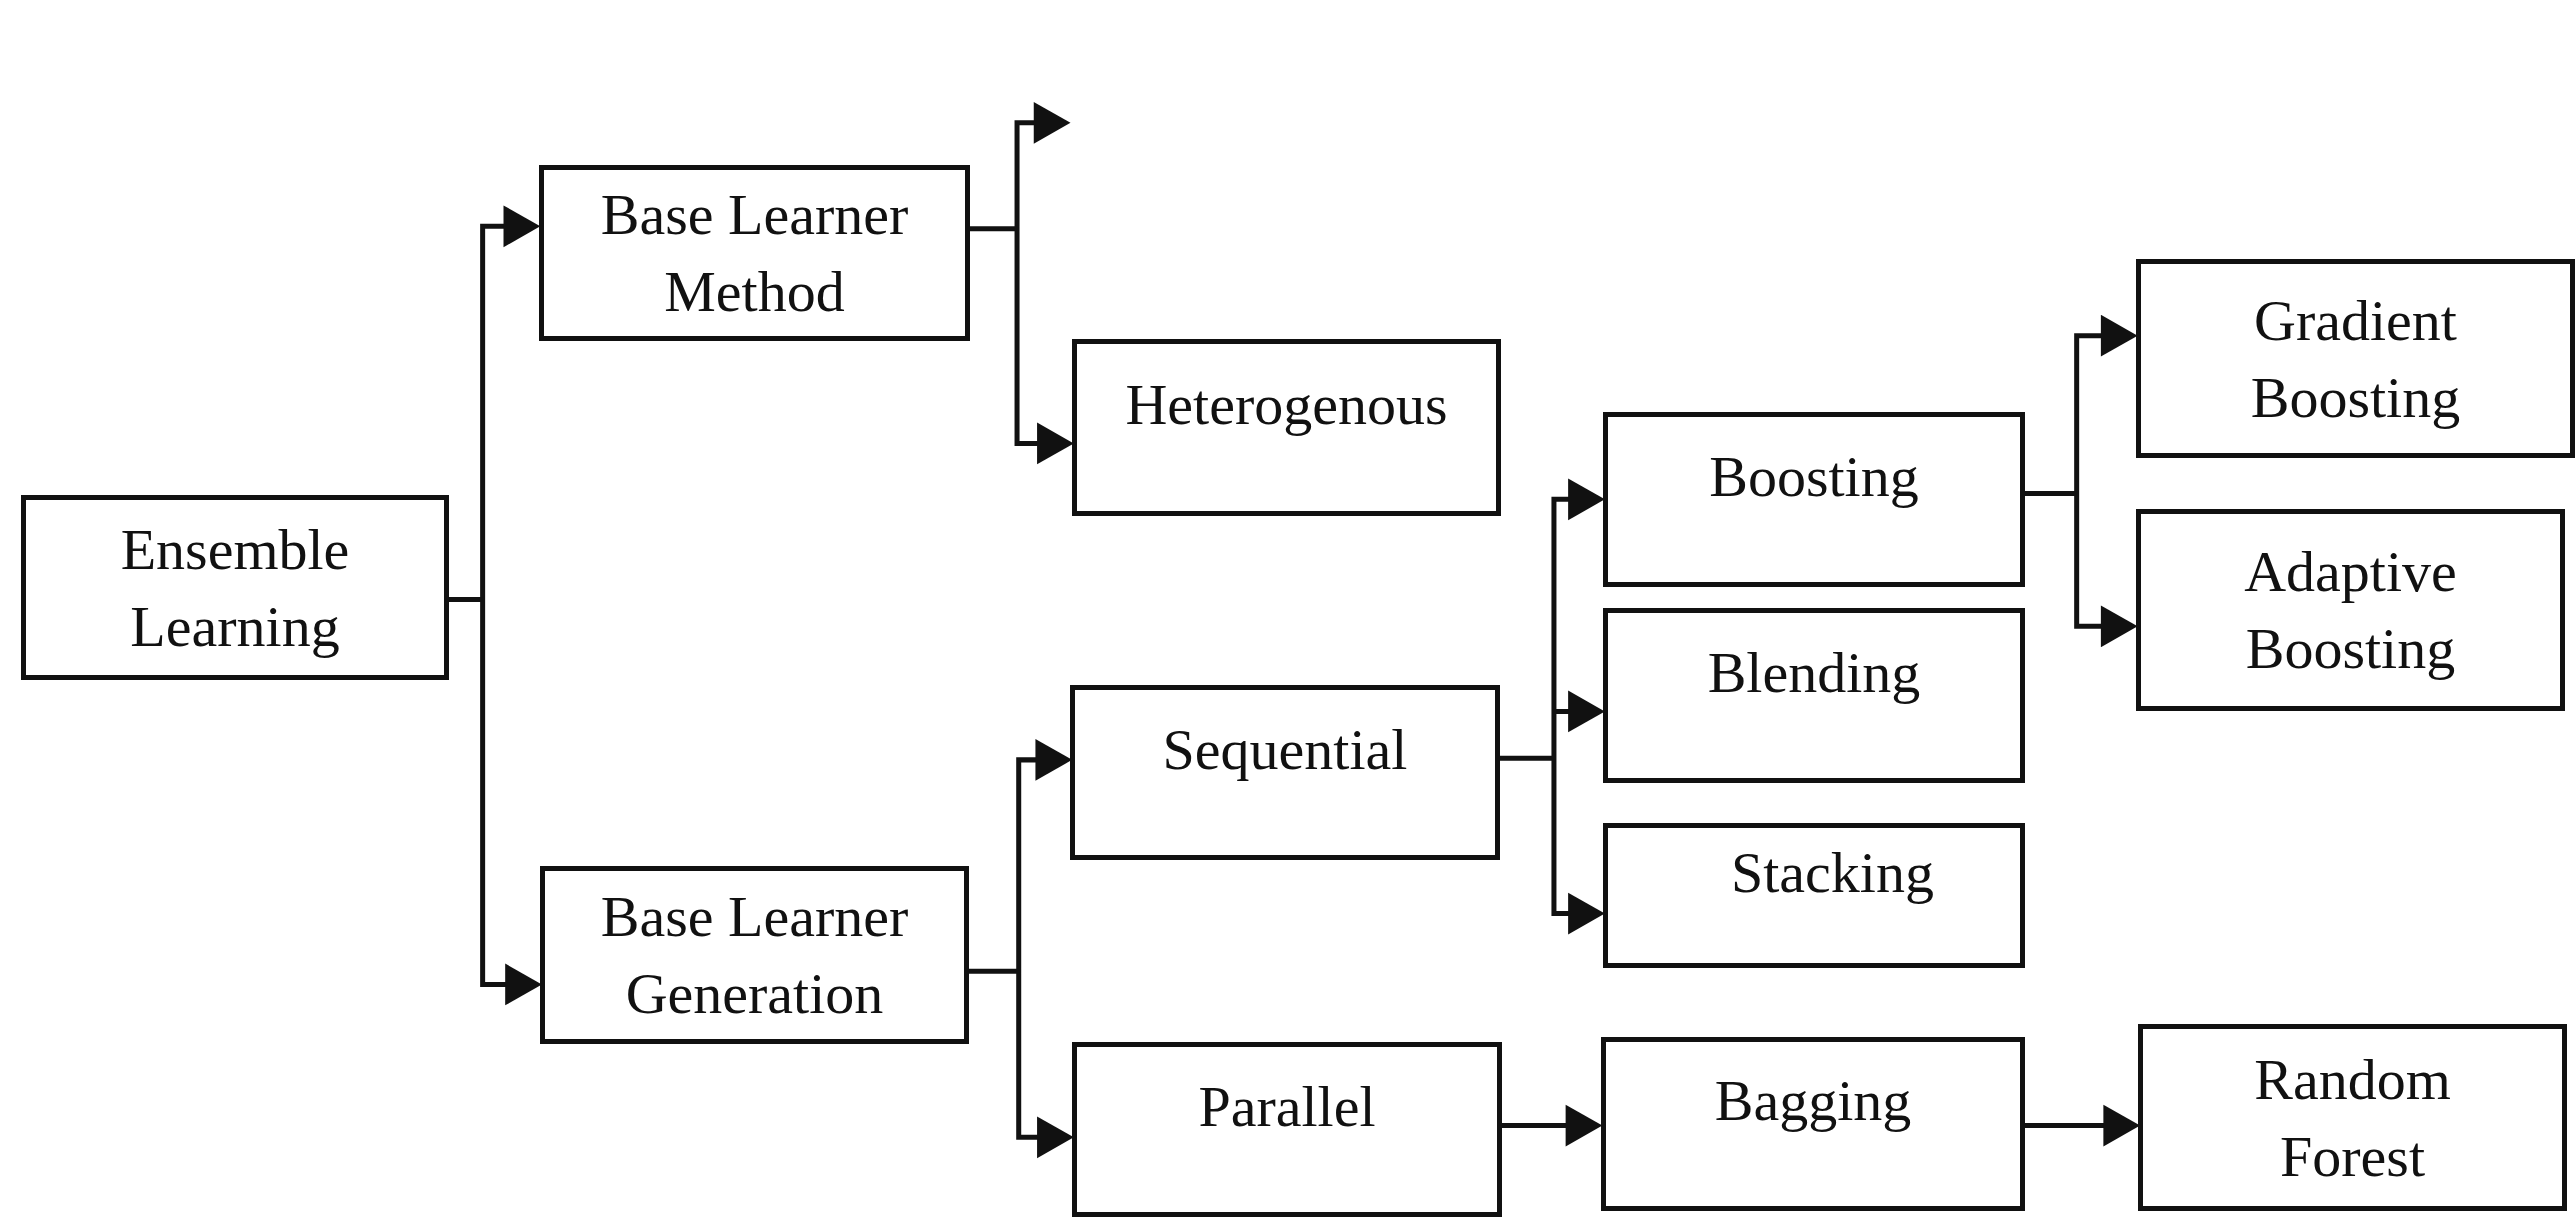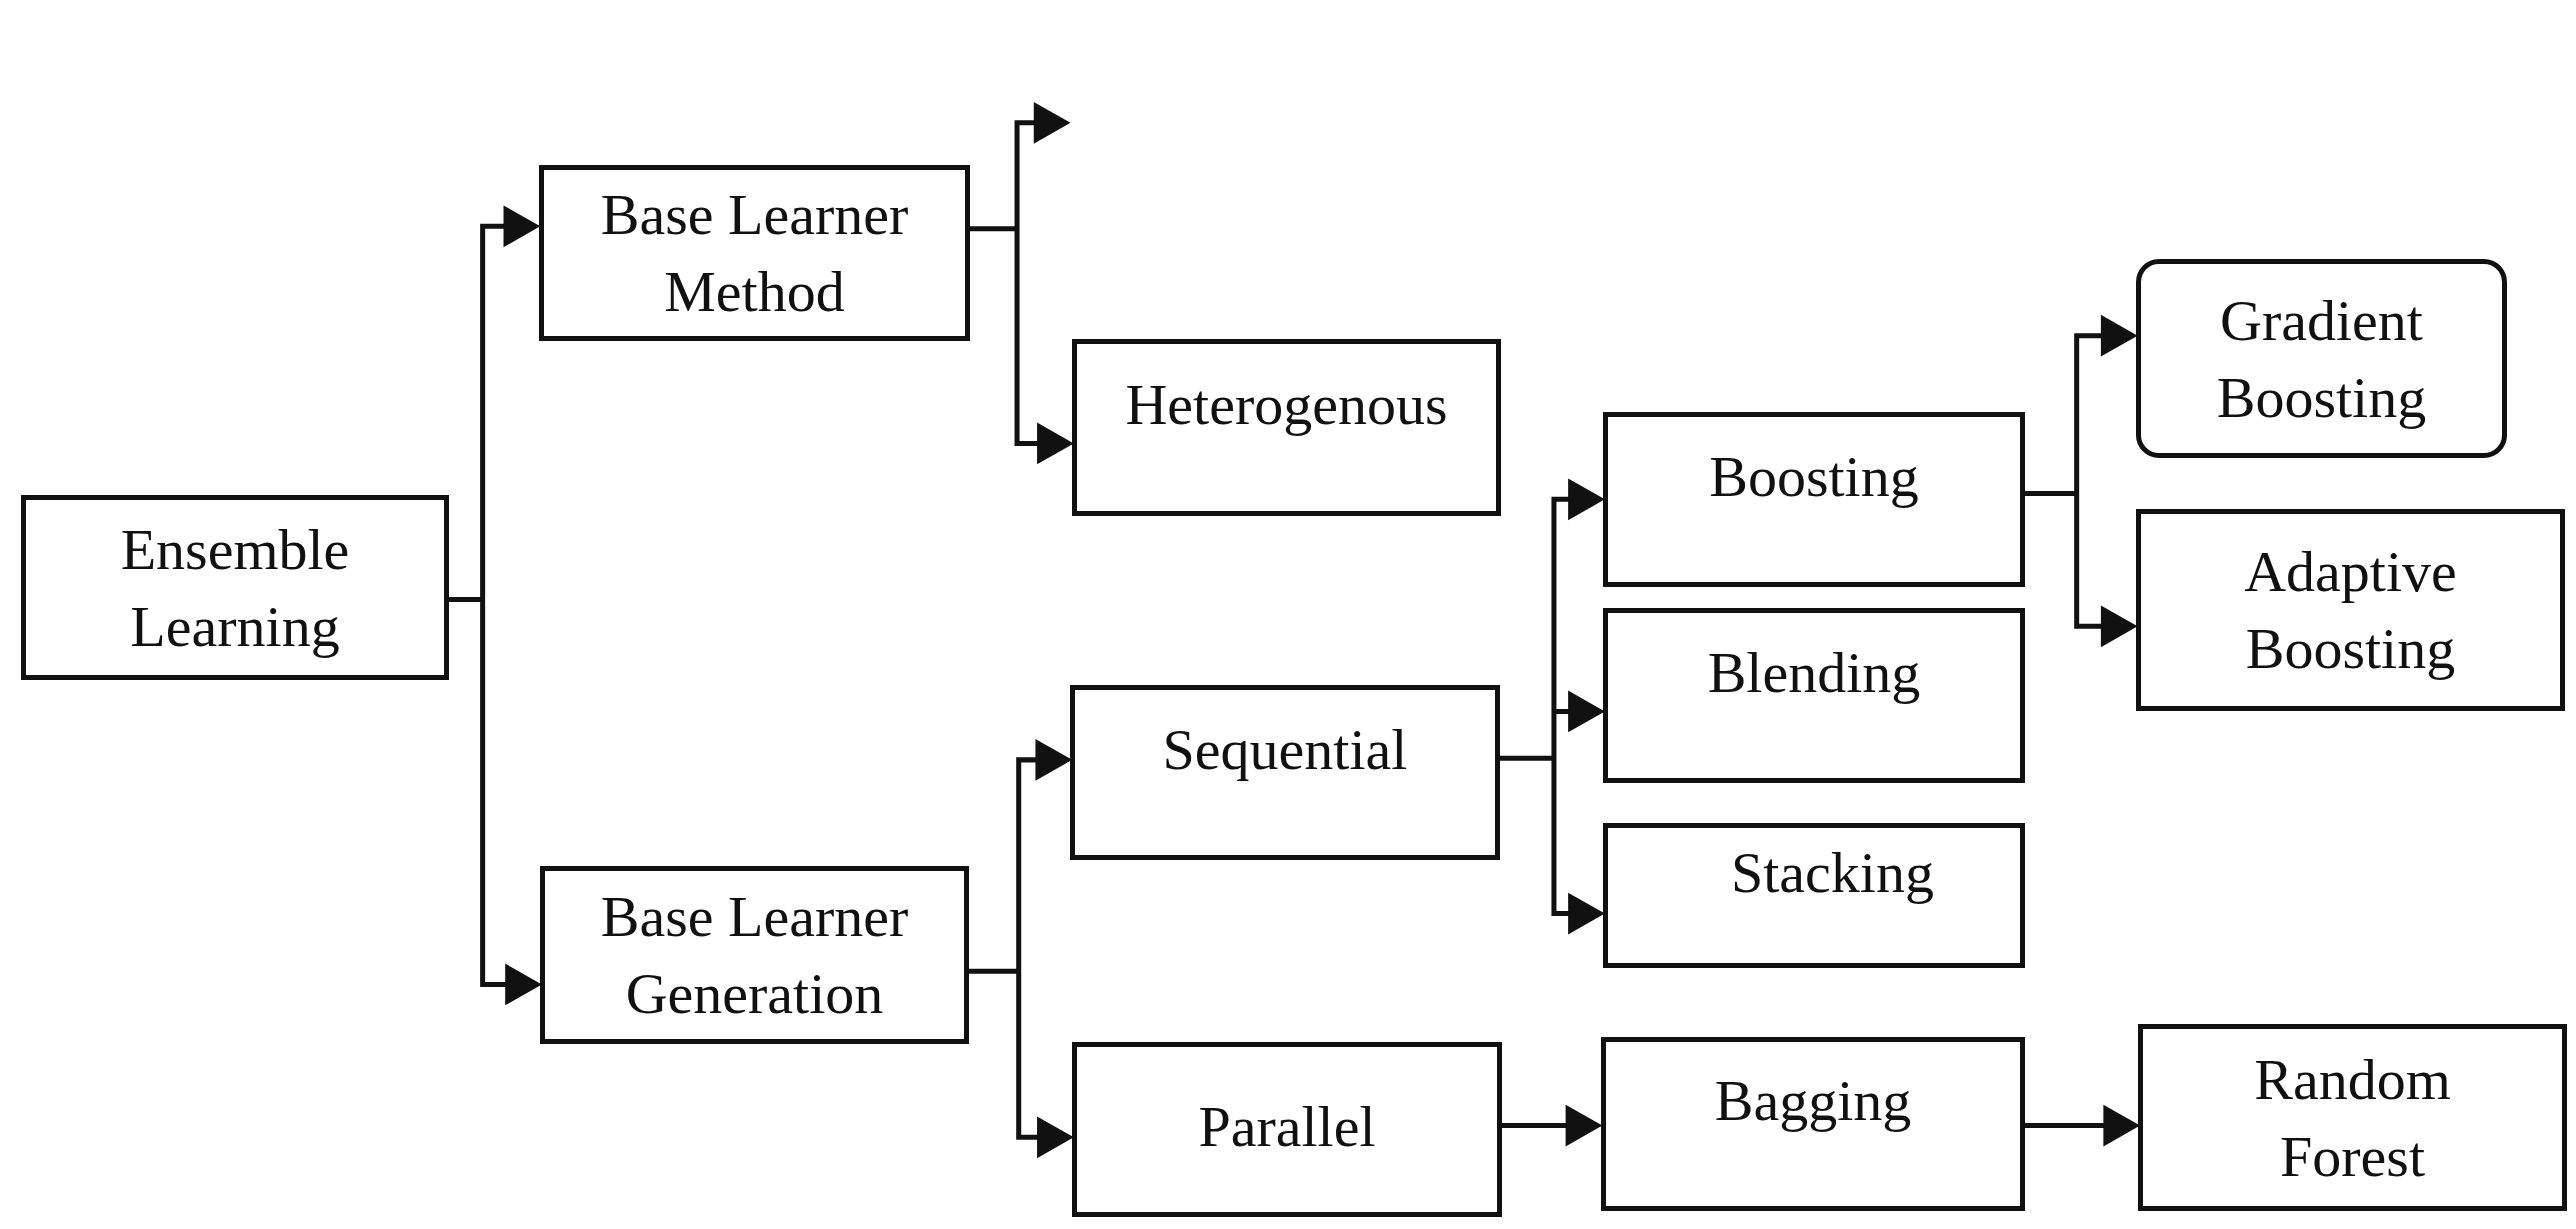--- a/index.html
+++ b/index.html
@@ -35,26 +35,26 @@
   .node.shift-up { padding-bottom: 47px; }
   .line { display: block; }
 
   
   .n-el  { left: 21px;   top: 495px;  width: 428px; height: 185px; }
   .n-blm { left: 539px;  top: 165px;  width: 431px; height: 176px; }
   .n-hom { left: 1069px; top: 15px;   width: 430px; height: 175px; }
   .n-het { left: 1072px; top: 339px;  width: 429px; height: 177px; }
   .n-blg { left: 540px;  top: 866px; width: 429px; height: 178px; }
   .n-seq { left: 1070px; top: 685px;  width: 430px; height: 175px; }
-  .n-par { left: 1072px; top: 1042px; width: 430px; height: 175px; justify-content: flex-end; }
+  .n-par { left: 1072px; top: 1042px; width: 430px; height: 175px; }
   .n-boo { left: 1603px; top: 412px;  width: 422px; height: 175px; }
   .n-ble { left: 1603px; top: 608px;  width: 422px; height: 175px; }
   .n-sta { left: 1603px; top: 823px;  width: 422px; height: 145px; padding-left: 37px; }
   .n-bag { left: 1601px; top: 1037px; width: 424px; height: 174px; }
-  .n-grb { left: 2136px; top: 259px;  width: 371px; height: 199px; border-radius: 23px; }
+  .n-grb { left: 2136px; top: 259px;  width: 439px; height: 199px; }
   .n-adb { left: 2136px; top: 509px;  width: 429px; height: 202px; }
   .n-raf { left: 2138px; top: 1024px; width: 429px; height: 187px; }
 </style>
 </head>
 <body>
 
 <div class="canvas">
 
   <svg class="edges-svg" viewBox="0 0 3085 1473" fill="none" stroke="#111111" stroke-width="6">
 

